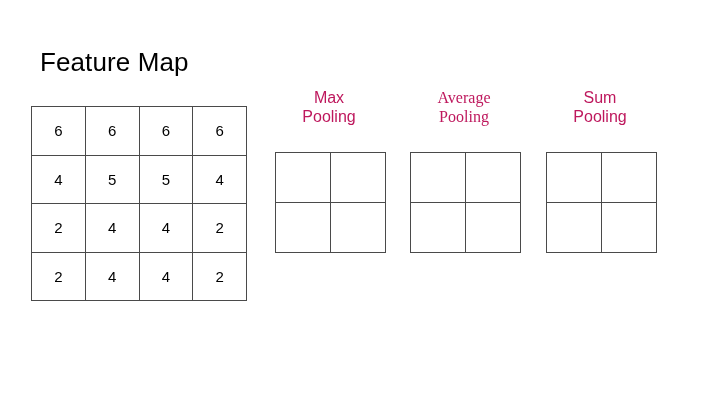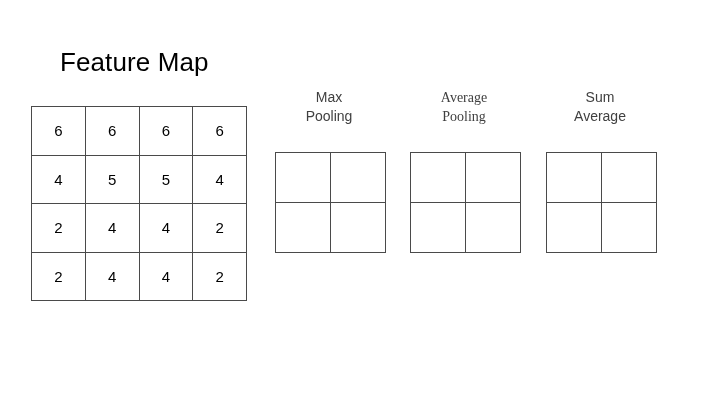--- a/index.html
+++ b/index.html
@@ -16,21 +16,21 @@
   }
   .slide {
     position: relative;
     width: 720px;
     height: 405px;
   }
 
   
   .slide-title {
     position: absolute;
-    left: 60px;
+    left: 40px;
     top: 46px;
     font-size: 26px;
     line-height: 32px;
     font-weight: 400;
     letter-spacing: 0.1px;
     color: #000000;
     white-space: nowrap;
   }
 
   
@@ -59,24 +59,24 @@
   .pool-block {
     position: absolute;
     top: 88px;
     width: 108px;
   }
   .pool-block-max { left: 275px; }
   .pool-block-avg { left: 410px; font-family: Liberation Serif, serif; }
   .pool-block-sum { left: 546px; }
 
   .pool-label {
-    font-size: 14px;
+    font-size: 16px;
     line-height: 19px;
     text-align: center;
-    color: #404040;
+    color: #be185d;
     white-space: pre-line;
     height: 46px;
   }
   .pool-grid {
     width: 108px;
     height: 98px;
     border-collapse: collapse;
     table-layout: fixed;
     margin-top: 18px;
   }
@@ -156,21 +156,21 @@
         <tr>
           <td></td>
           <td></td>
         </tr>
       </tbody>
     </table>
   </div>
 
   <div class="pool-block pool-block-sum">
     <div class="pool-label">Sum
-Average</div>
+Pooling</div>
     <table class="pool-grid">
       <tbody>
         <tr>
           <td></td>
           <td></td>
         </tr>
         <tr>
           <td></td>
           <td></td>
         </tr>

